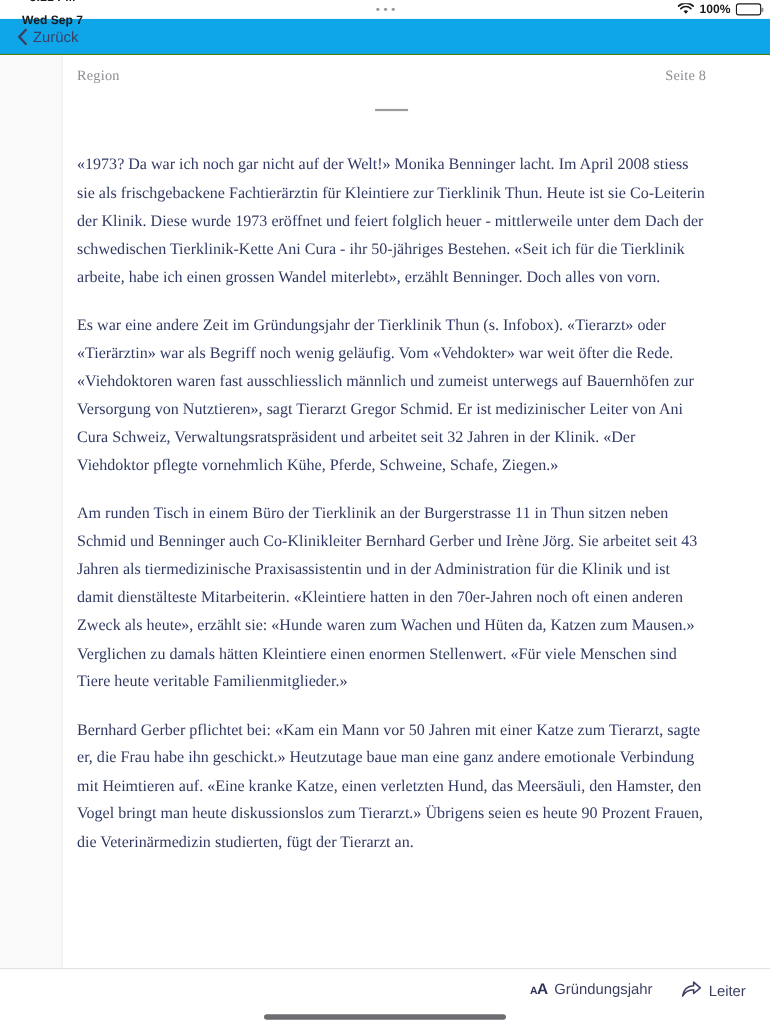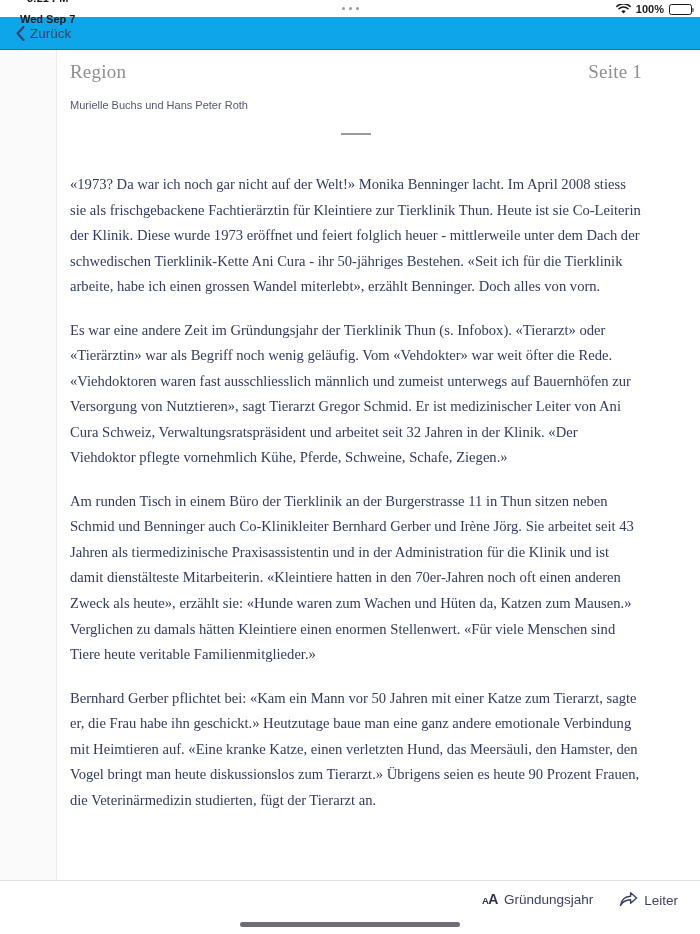--- a/index.html
+++ b/index.html
@@ -49,21 +49,21 @@
   }
   .dots i {
     width: 3px; height: 3px;
     border-radius: 50%;
     background: #9a9a9f;
     display: block;
   }
   .status-right {
     margin-left: auto;
     display: flex;
-    align-items: flex-end;
+    align-items: flex-start;
     gap: 5px;
     white-space: nowrap;
   }
   .wifi-icon { display:block; }
   .battery {
     width: 23px;
     height: 11px;
     border: 1px solid #1a1a1a;
     border-radius: 2.5px;
     position: relative;
@@ -131,21 +131,21 @@
   }
 
   .kicker-row {
     display: flex;
     justify-content: space-between;
     align-items: baseline;
     padding-top: 11px;
   }
   .kicker, .page-label {
     font-family: "Liberation Serif", serif;
-    font-size: 19px;
+    font-size: 13px;
     color: #8e8e93;
     letter-spacing: 0.2px;
   }
 
   .headline {
     font-family: "Liberation Serif", serif;
     font-size: 23px;
     font-weight: bold;
     color: #26305c;
     margin: 20px 0 0 0;
@@ -286,26 +286,25 @@
     </span>
     <span>Zurück</span>
   </div>
 </div>
 
 <div class="article-scroll">
   <div class="article-card">
 
     <div class="kicker-row">
       <span class="kicker">Region</span>
-      <span class="page-label">Seite 1</span>
+      <span class="page-label">Seite 8</span>
     </div>
 
 
 
-    <p class="byline">Murielle Buchs und Hans Peter Roth</p>
 
     <div class="divider-wrap">
       <div class="divider"></div>
     </div>
 
     <div id="article-body">
         <p class="body-text first">«1973? Da war ich noch gar nicht auf der Welt!» Monika Benninger lacht. Im April 2008 stiess sie als frischgebackene Fachtierärztin für Kleintiere zur Tierklinik Thun. Heute ist sie Co-Leiterin der Klinik. Diese wurde 1973 eröffnet und feiert folglich heuer - mittlerweile unter dem Dach der schwedischen Tierklinik-Kette Ani Cura - ihr 50-jähriges Bestehen. «Seit ich für die Tierklinik arbeite, habe ich einen grossen Wandel miterlebt», erzählt Benninger. Doch alles von vorn.</p>
         <p class="body-text">Es war eine andere Zeit im Gründungsjahr der Tierklinik Thun (s. Infobox). «Tierarzt» oder «Tierärztin» war als Begriff noch wenig geläufig. Vom «Vehdokter» war weit öfter die Rede. «Viehdoktoren waren fast ausschliesslich männlich und zumeist unterwegs auf Bauernhöfen zur Versorgung von Nutztieren», sagt Tierarzt Gregor Schmid. Er ist medizinischer Leiter von Ani Cura Schweiz, Verwaltungsratspräsident und arbeitet seit 32 Jahren in der Klinik. «Der Viehdoktor pflegte vornehmlich Kühe, Pferde, Schweine, Schafe, Ziegen.»</p>
         <p class="body-text">Am runden Tisch in einem Büro der Tierklinik an der Burgerstrasse 11 in Thun sitzen neben Schmid und Benninger auch Co-Klinikleiter Bernhard Gerber und Irène Jörg. Sie arbeitet seit 43 Jahren als tiermedizinische Praxisassistentin und in der Administration für die Klinik und ist damit dienstälteste Mitarbeiterin. «Kleintiere hatten in den 70er-Jahren noch oft einen anderen Zweck als heute», erzählt sie: «Hunde waren zum Wachen und Hüten da, Katzen zum Mausen.» Verglichen zu damals hätten Kleintiere einen enormen Stellenwert. «Für viele Menschen sind Tiere heute veritable Familienmitglieder.»</p>
         <p class="body-text">Bernhard Gerber pflichtet bei: «Kam ein Mann vor 50 Jahren mit einer Katze zum Tierarzt, sagte er, die Frau habe ihn geschickt.» Heutzutage baue man eine ganz andere emotionale Verbindung mit Heimtieren auf. «Eine kranke Katze, einen verletzten Hund, das Meersäuli, den Hamster, den Vogel bringt man heute diskussionslos zum Tierarzt.» Übrigens seien es heute 90 Prozent Frauen, die Veterinärmedizin studierten, fügt der Tierarzt an.</p>

